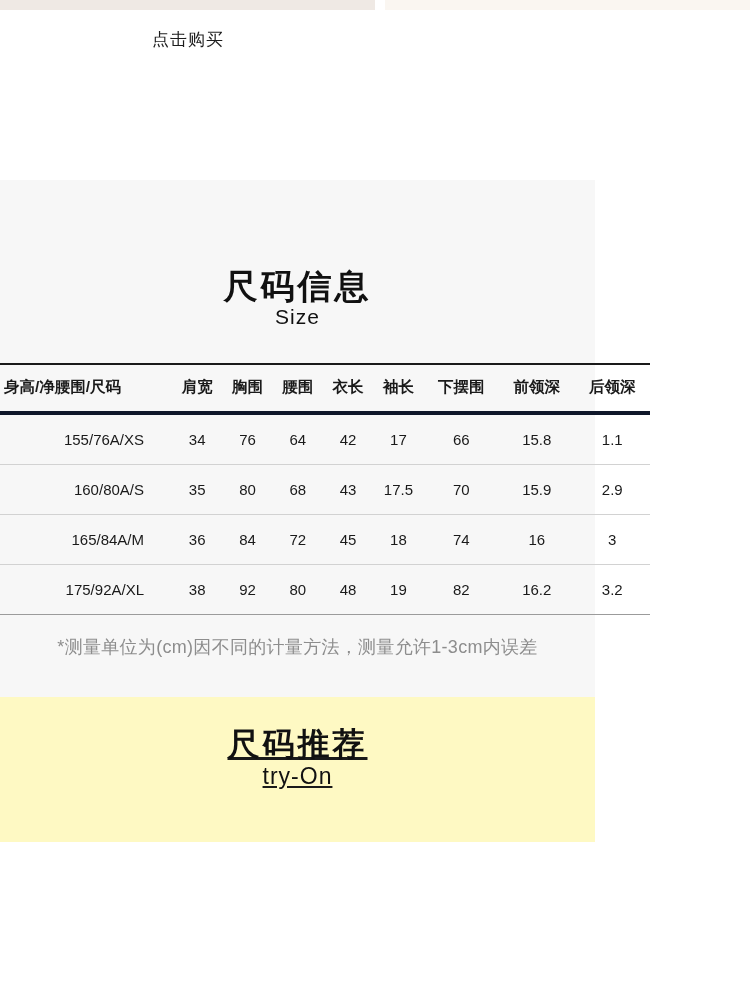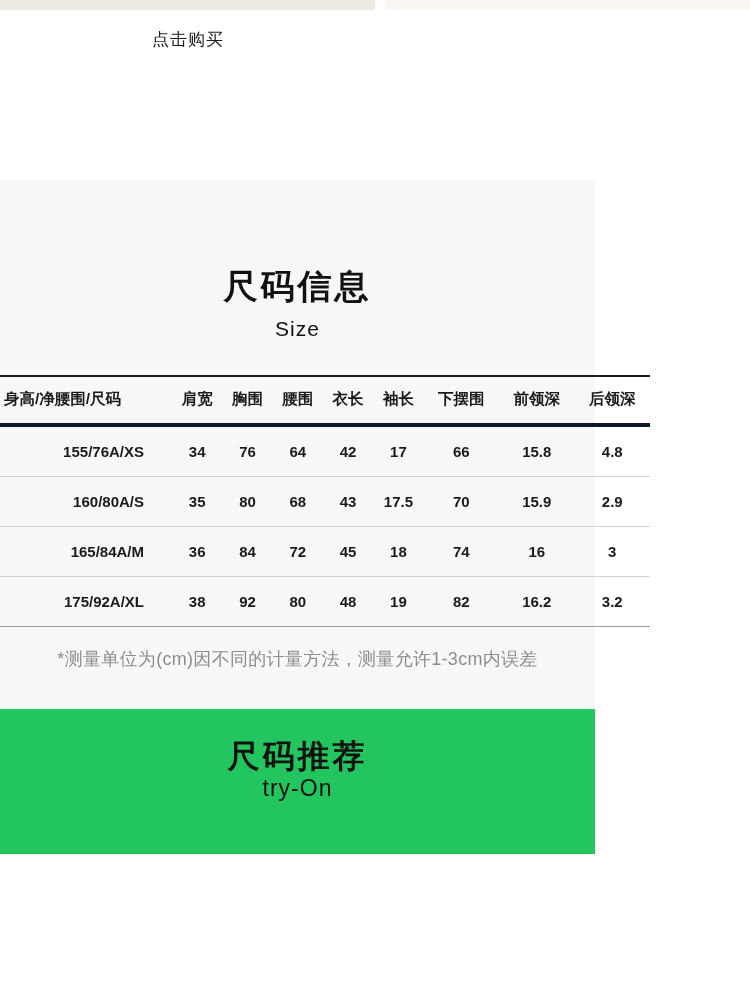--- a/index.html
+++ b/index.html
@@ -72,21 +72,20 @@
     letter-spacing: 3px;
     color: #111;
     padding-top: 88px;
     line-height: 1.1;
   }
   .sec-sub {
     text-align: center;
     font-size: 21px;
     letter-spacing: 1px;
     color: #111;
-    margin-top: 12px;
     margin-bottom: 34px;
   }
 
   table.size-table {
     width: 650px;
     margin: 0 auto;
     border-collapse: collapse;
     font-size: 15px;
     color: #1a1a1a;
   }
@@ -102,41 +101,41 @@
   table.size-table thead th.first-col {
     text-align: left;
     padding-left: 4px;
     width: 168px;
   }
   table.size-table tbody td {
     padding: 16px 0 16px 0;
     border-bottom: 1px solid #d2d2d2;
     text-align: center;
     font-size: 15px;
-    font-weight: bold;
   }
   table.size-table tbody tr:last-child td {
     border-bottom: 1px solid #9b9b9b;
   }
   table.size-table tbody td.first-col {
     text-align: right;
     padding-right: 28px;
   }
   .table-note {
     text-align: center;
     font-size: 18px;
     color: #8d8d8d;
     margin-top: 20px;
     letter-spacing: 0.3px;
   }
 
   
   .tryon-section {
-    background: #22c55e;
+    background: #fef9c3;
     height: 145px;
+    text-decoration: underline;
   }
   .tryon-title {
     text-align: center;
     font-size: 32px;
     font-weight: bold;
     letter-spacing: 3px;
     color: #111;
     padding-top: 30px;
     line-height: 1.1;
   }
@@ -183,21 +182,21 @@
       <tbody>
         <tr>
           <td class="first-col">155/76A/XS</td>
           <td>34</td>
           <td>76</td>
           <td>64</td>
           <td>42</td>
           <td>17</td>
           <td>66</td>
           <td>15.8</td>
-          <td>4.8</td>
+          <td>1.1</td>
         </tr>
         <tr>
           <td class="first-col">160/80A/S</td>
           <td>35</td>
           <td>80</td>
           <td>68</td>
           <td>43</td>
           <td>17.5</td>
           <td>70</td>
           <td>15.9</td>

